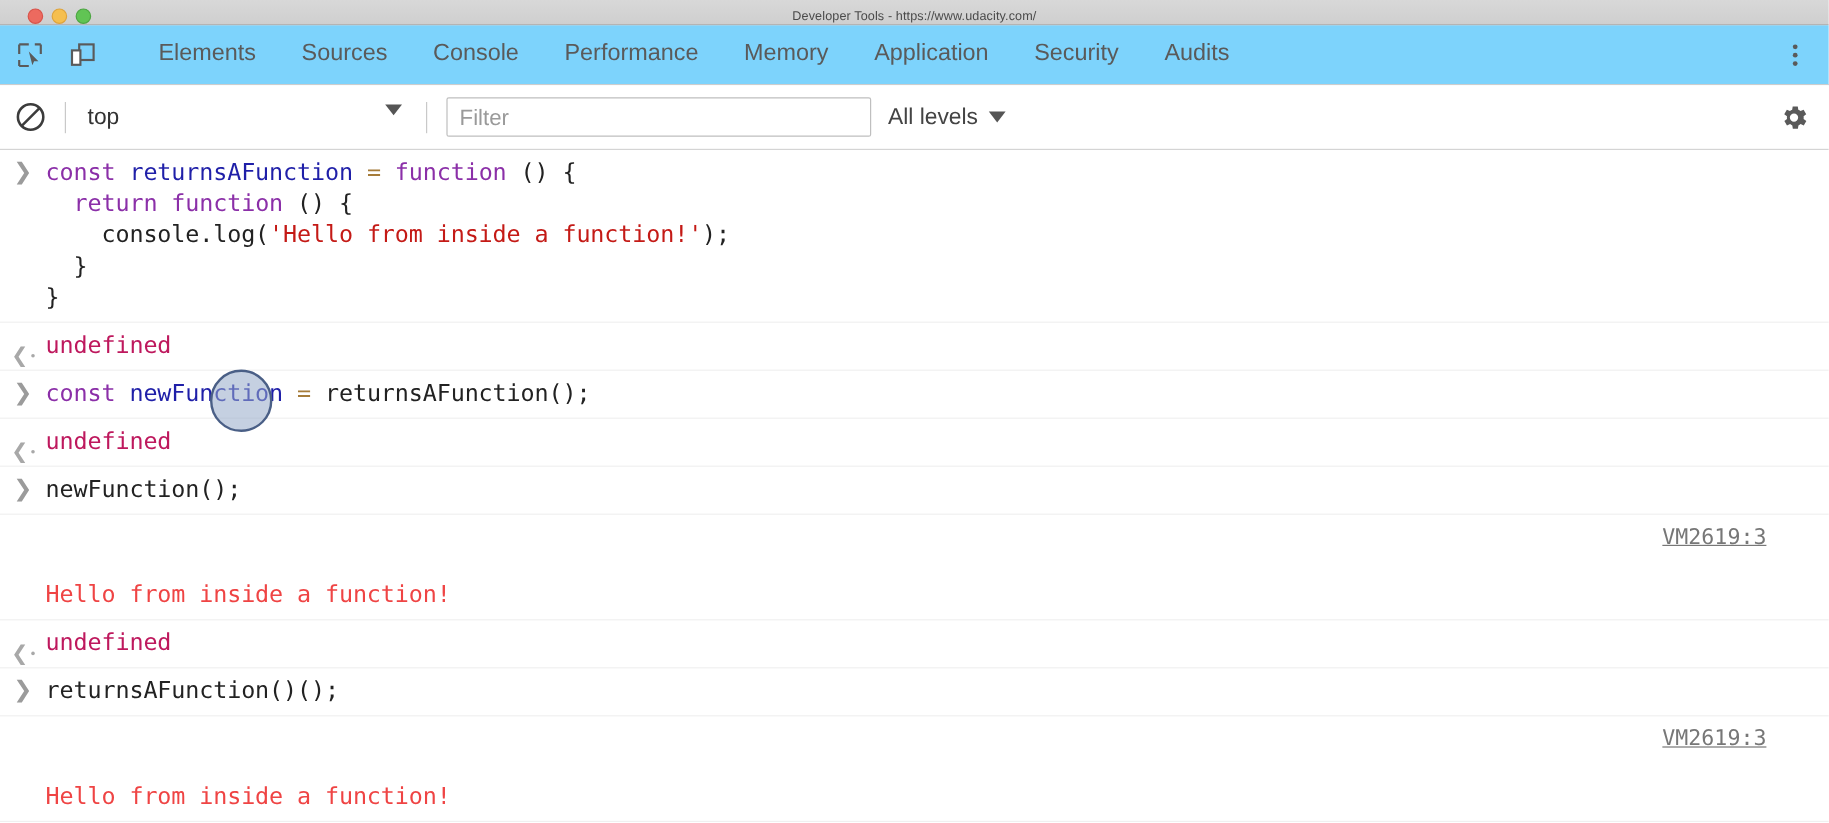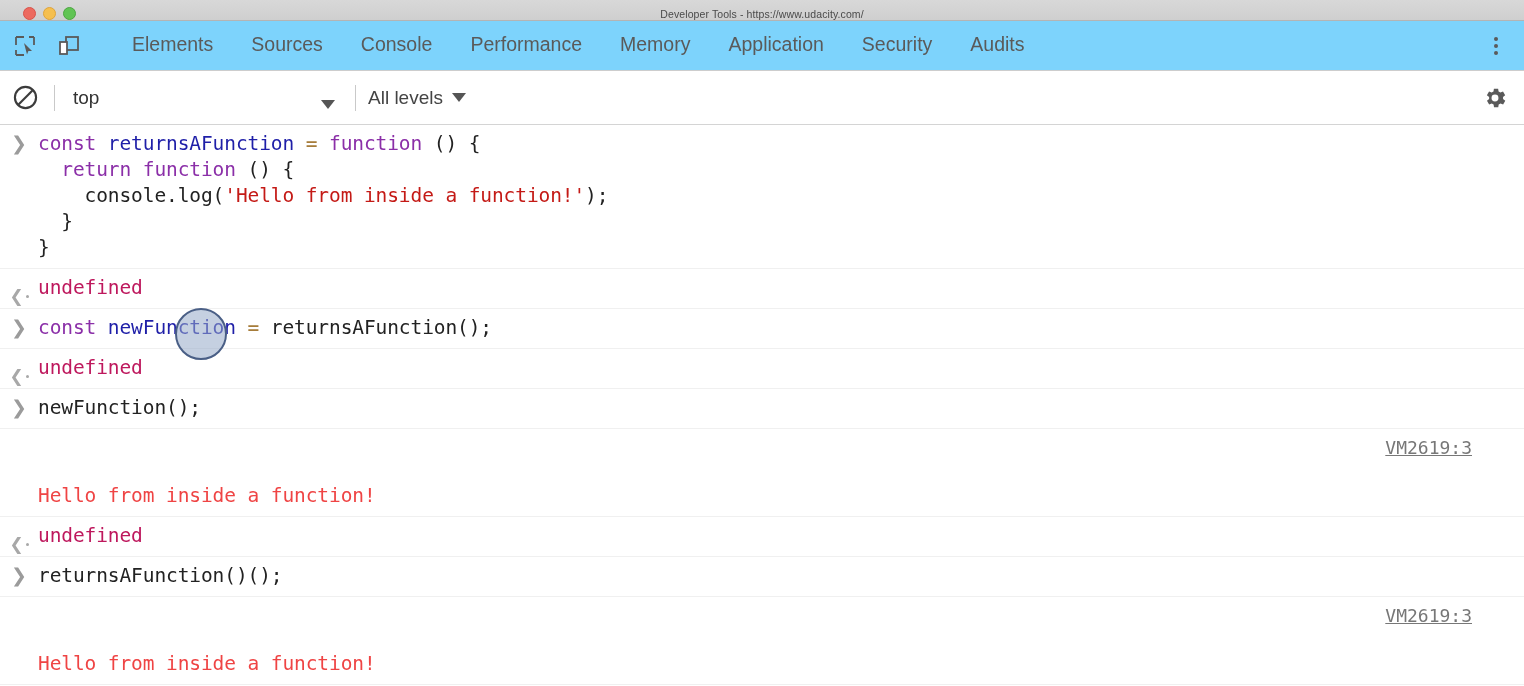--- a/index.html
+++ b/index.html
@@ -62,21 +62,21 @@
   .filterbar {
     height: 53px;
     background: #fff;
     border-bottom: 1px solid #d4d4d4;
     display: flex; align-items: center;
     padding: 0 12px 0 10px;
   }
   .clear-btn { width: 30px; height: 30px; display:flex; align-items:center; justify-content:center; margin-right: 8px;}
   .sep { width: 1px; height: 26px; background: #c9c9c9; margin: 0 6px; }
   .ctx-select {
-    display: flex; align-items: flex-end; justify-content: space-between;
+    display: flex; align-items: flex-start; justify-content: space-between;
     width: 262px; padding: 0 14px 0 12px;
     font-size: 19px; color: #333;
   }
   .caret { border-left: 7px solid transparent; border-right: 7px solid transparent; border-top: 9px solid #555; }
   .filter-input {
     width: 354px; height: 33px;
     border: 1px solid #bfbfbf; border-radius: 2px;
     background: #fff;
     font-size: 18.5px; color: #333;
     padding: 0 10px;
@@ -205,20 +205,21 @@
         <circle cx="12" cy="12" r="9.4" stroke="#3c3c3c" stroke-width="1.9" fill="none"></circle>
         <line x1="5.6" y1="18.4" x2="18.4" y2="5.6" stroke="#3c3c3c" stroke-width="1.9"></line>
       </svg>
     </div>
     <div class="sep"></div>
     <div class="ctx-select">
       <span>top</span>
       <span class="caret"></span>
     </div>
     <div class="sep"></div>
+    <input class="filter-input" type="text" placeholder="Filter" style="">
     <div class="levels">
       <span>All levels</span>
       <span class="caret"></span>
     </div>
     <div class="gear">
       <svg width="26" height="26" viewBox="0 0 24 24">
         <path fill="#5a5a5a" d="M19.4 13a7.8 7.8 0 0 0 0-2l2-1.6-2-3.4-2.4 1a7.6 7.6 0 0 0-1.7-1l-.4-2.6h-3.9l-.4 2.6c-.6.2-1.2.6-1.7 1l-2.4-1-2 3.4L6.6 11a7.8 7.8 0 0 0 0 2l-2 1.6 2 3.4 2.4-1c.5.4 1.1.8 1.7 1l.4 2.6h3.9l.4-2.6c.6-.2 1.2-.6 1.7-1l2.4 1 2-3.4zM12 15.2A3.2 3.2 0 1 1 12 8.8a3.2 3.2 0 0 1 0 6.4z"></path>
       </svg>
     </div>
   </div>

